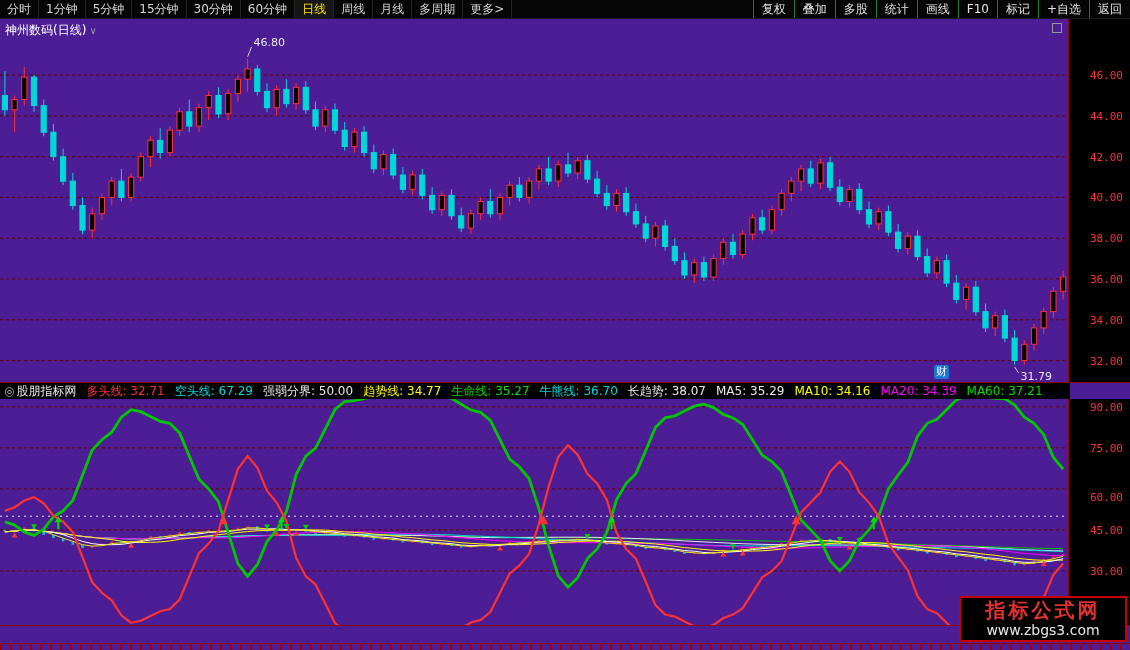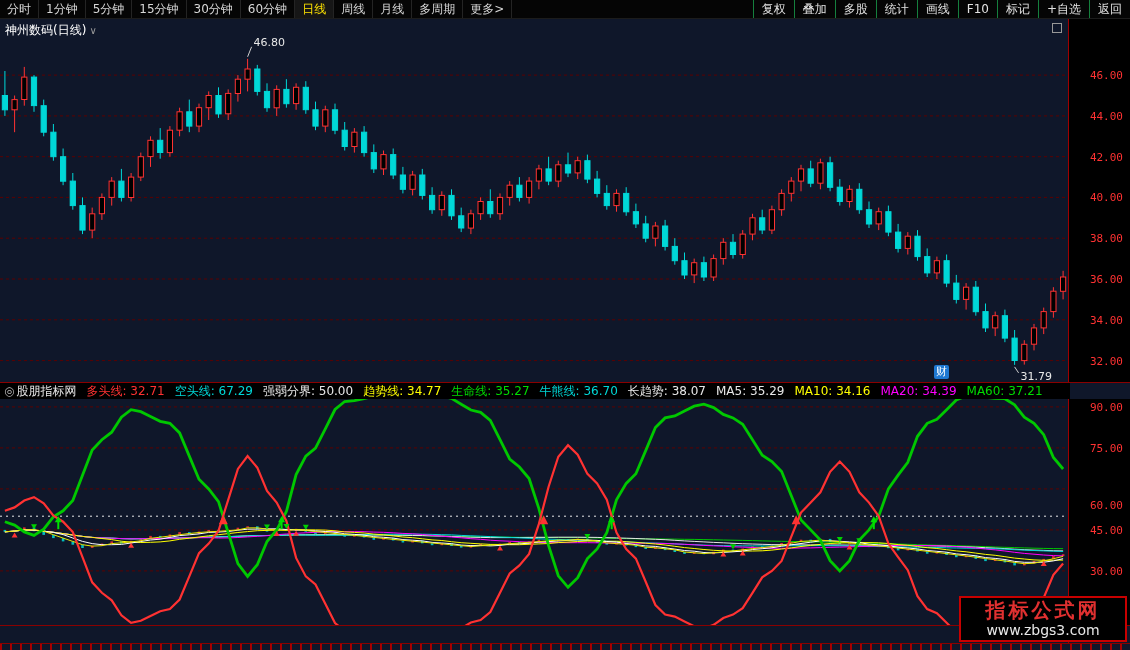--- a/index.html
+++ b/index.html
@@ -1,16 +1,16 @@
 <!DOCTYPE html>
 <html><head>
 <meta charset="utf-8">
 <style>
   html,body{margin:0;padding:0;background:#000;}
-  .app{position:relative;width:1130px;height:650px;background:#0f172a;overflow:hidden;
+  .app{position:relative;width:1130px;height:650px;background:#4c1d95;overflow:hidden;
        font-family:"DejaVu Sans","Liberation Sans",sans-serif;color:#ddd;}
   
   .menubar{position:absolute;top:0;left:0;width:1130px;height:18px;display:flex;
            justify-content:space-between;background:#050505;border-bottom:1px solid #1c1c1c;z-index:6;}
   .menu-left,.menu-right{display:flex;align-items:center;height:18px;}
   .menu-item{font-size:12px;line-height:18px;padding:0 7px;color:#d8d8d8;white-space:nowrap;
              border-right:1px solid #242424;cursor:default;}
   .menu-right .menu-item{border-right:none;border-left:1px solid #15803d;color:#e2e2e2;padding:0 8px;}
   .menu-item.active{color:#ffe400;background:#161616;}
   
@@ -511,21 +511,21 @@
         <polygon points="739.7,156.5 745.7,156.5 742.7,151.5" fill="#ff3232"></polygon>
         <polygon points="836.8,138.1 842.8,138.1 839.8,143.1" fill="#00d000"></polygon>
         <polygon points="846.5,150.5 852.5,150.5 849.5,145.5" fill="#ff3232"></polygon>
         <polygon points="856.3,139.2 862.3,139.2 859.3,144.2" fill="#00d000"></polygon>
         <polygon points="1040.7,166.9 1046.7,166.9 1043.7,161.9" fill="#ff3232"></polygon>
       </g>
     </svg>
   <div id="ind-axis" class="axis-col">
       <div class="axis-label" style="top: 2px;">90.00</div>
       <div class="axis-label" style="top: 43px;">75.00</div>
-      <div class="axis-label" style="top: 100px;">60.00</div>
+      <div class="axis-label" style="top: 92px;">60.00</div>
       <div class="axis-label" style="top: 125px;">45.00</div>
       <div class="axis-label" style="top: 166px;">30.00</div>
     </div>
 
   <div class="hline" style="top:625px"></div>
   <div class="hline" style="top:643px"></div>
   <div class="tickstrip"></div>
 
   <div class="news-badge">财</div>
 

